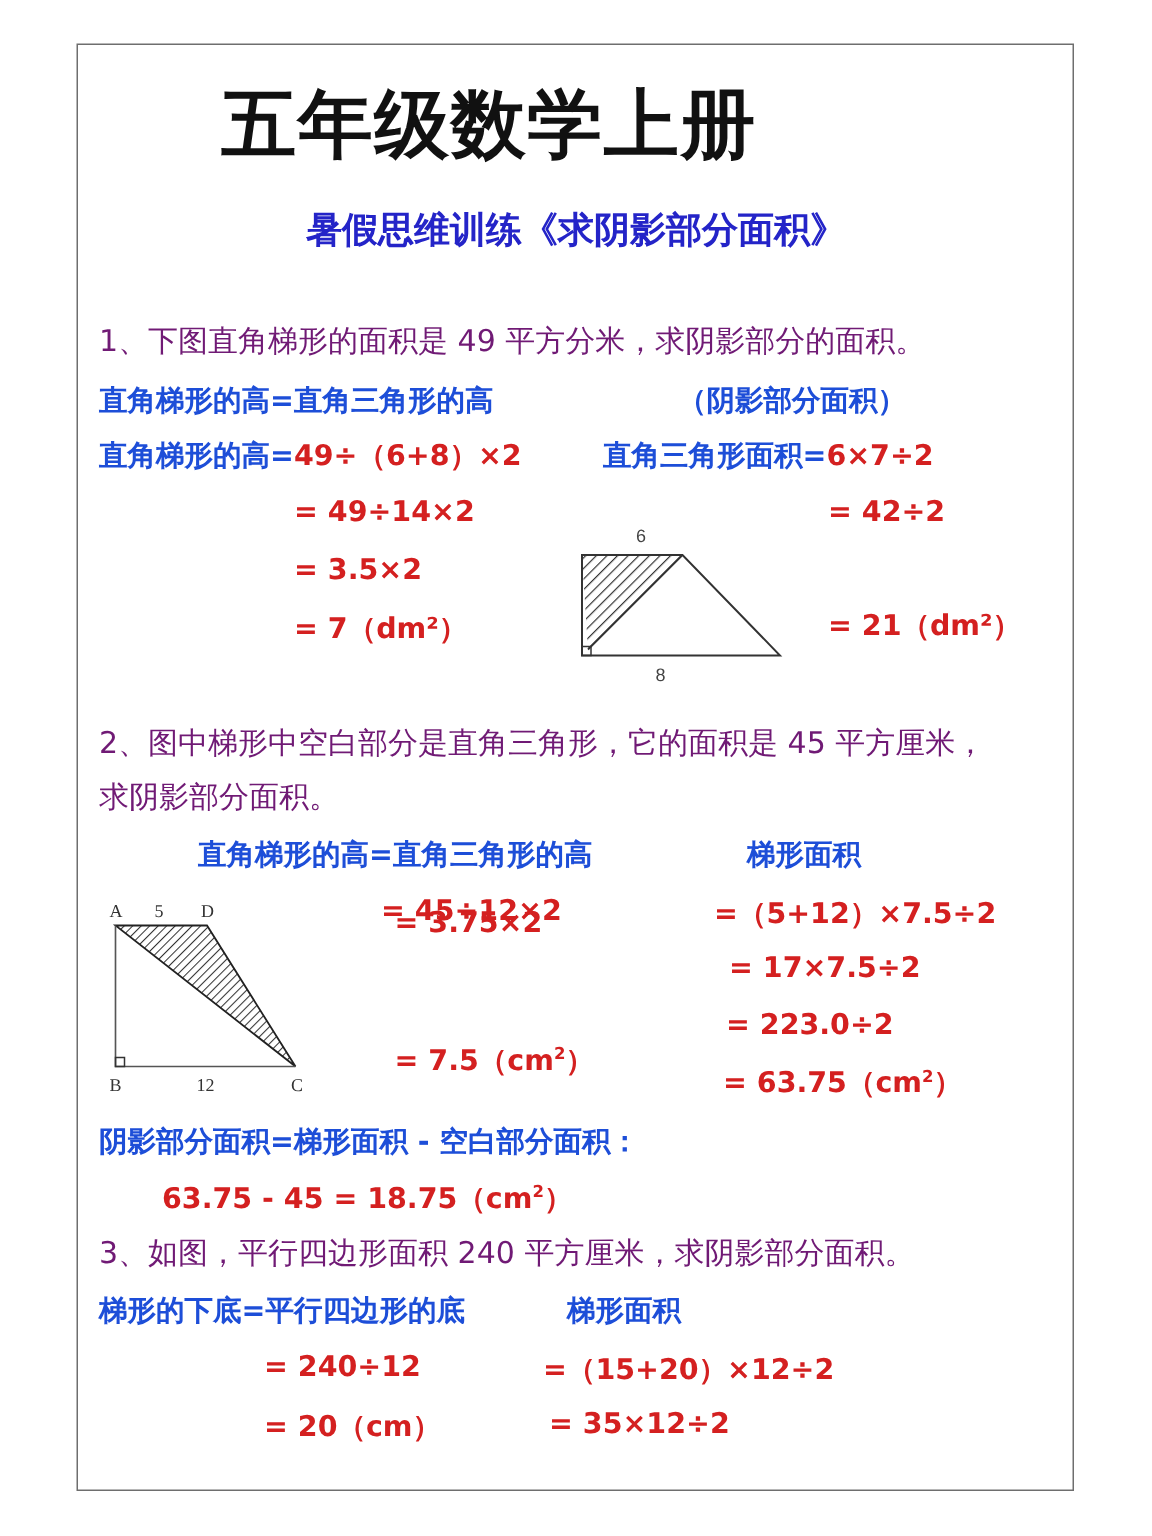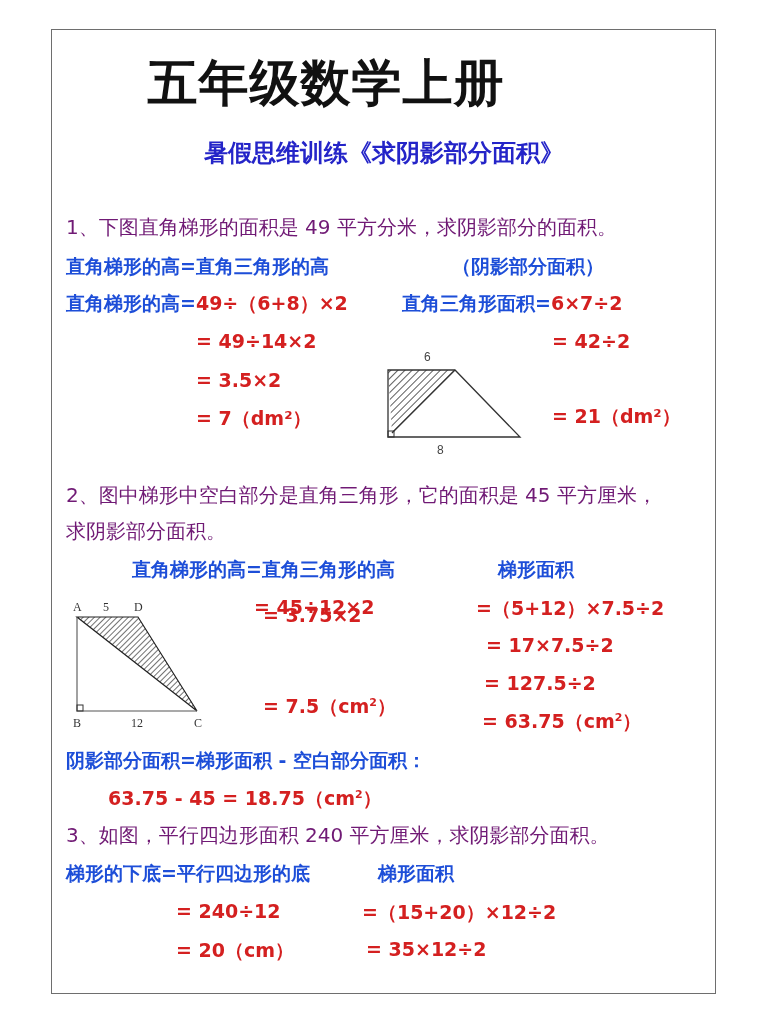--- a/index.html
+++ b/index.html
@@ -83,21 +83,21 @@
 </svg>
 
 <div class="abs r" style="left:254px; top:596px;">= 45÷12×2</div>
 <div class="abs r" style="left:263px; top:604px;">= 3.75×2</div>
 <div class="abs r" style="left:263px; top:646px;margin-top:48px;">
   <span>= 7.5（cm</span><sup>2</sup><span>）</span>
 </div>
 
 <div class="abs r" style="left:476px; top:596px;">=（5+12）×7.5÷2</div>
 <div class="abs r" style="left:486px; top:634px;">= 17×7.5÷2</div>
-<div class="abs r" style="left:484px; top:672px;">= 127.5÷2</div>
+<div class="abs r" style="left:484px; top:672px;">= 223.0÷2</div>
 <div class="abs r" style="left:482px; top:709px;">
   <span>= 63.75（cm</span><sup>2</sup><span>）</span>
 </div>
 
 <div class="abs p" style="left:66px; top:748px;">阴影部分面积=梯形面积 - 空白部分面积：</div>
 <div class="abs r" style="left:86px; top:786px;margin-left:22px;">
   <span>63.75 - 45 = 18.75（cm</span><sup>2</sup><span>）</span>
 </div>
 
 <div class="abs q" style="left:66px; top:822px;">3、如图，平行四边形面积 240 平方厘米，求阴影部分面积。</div>

